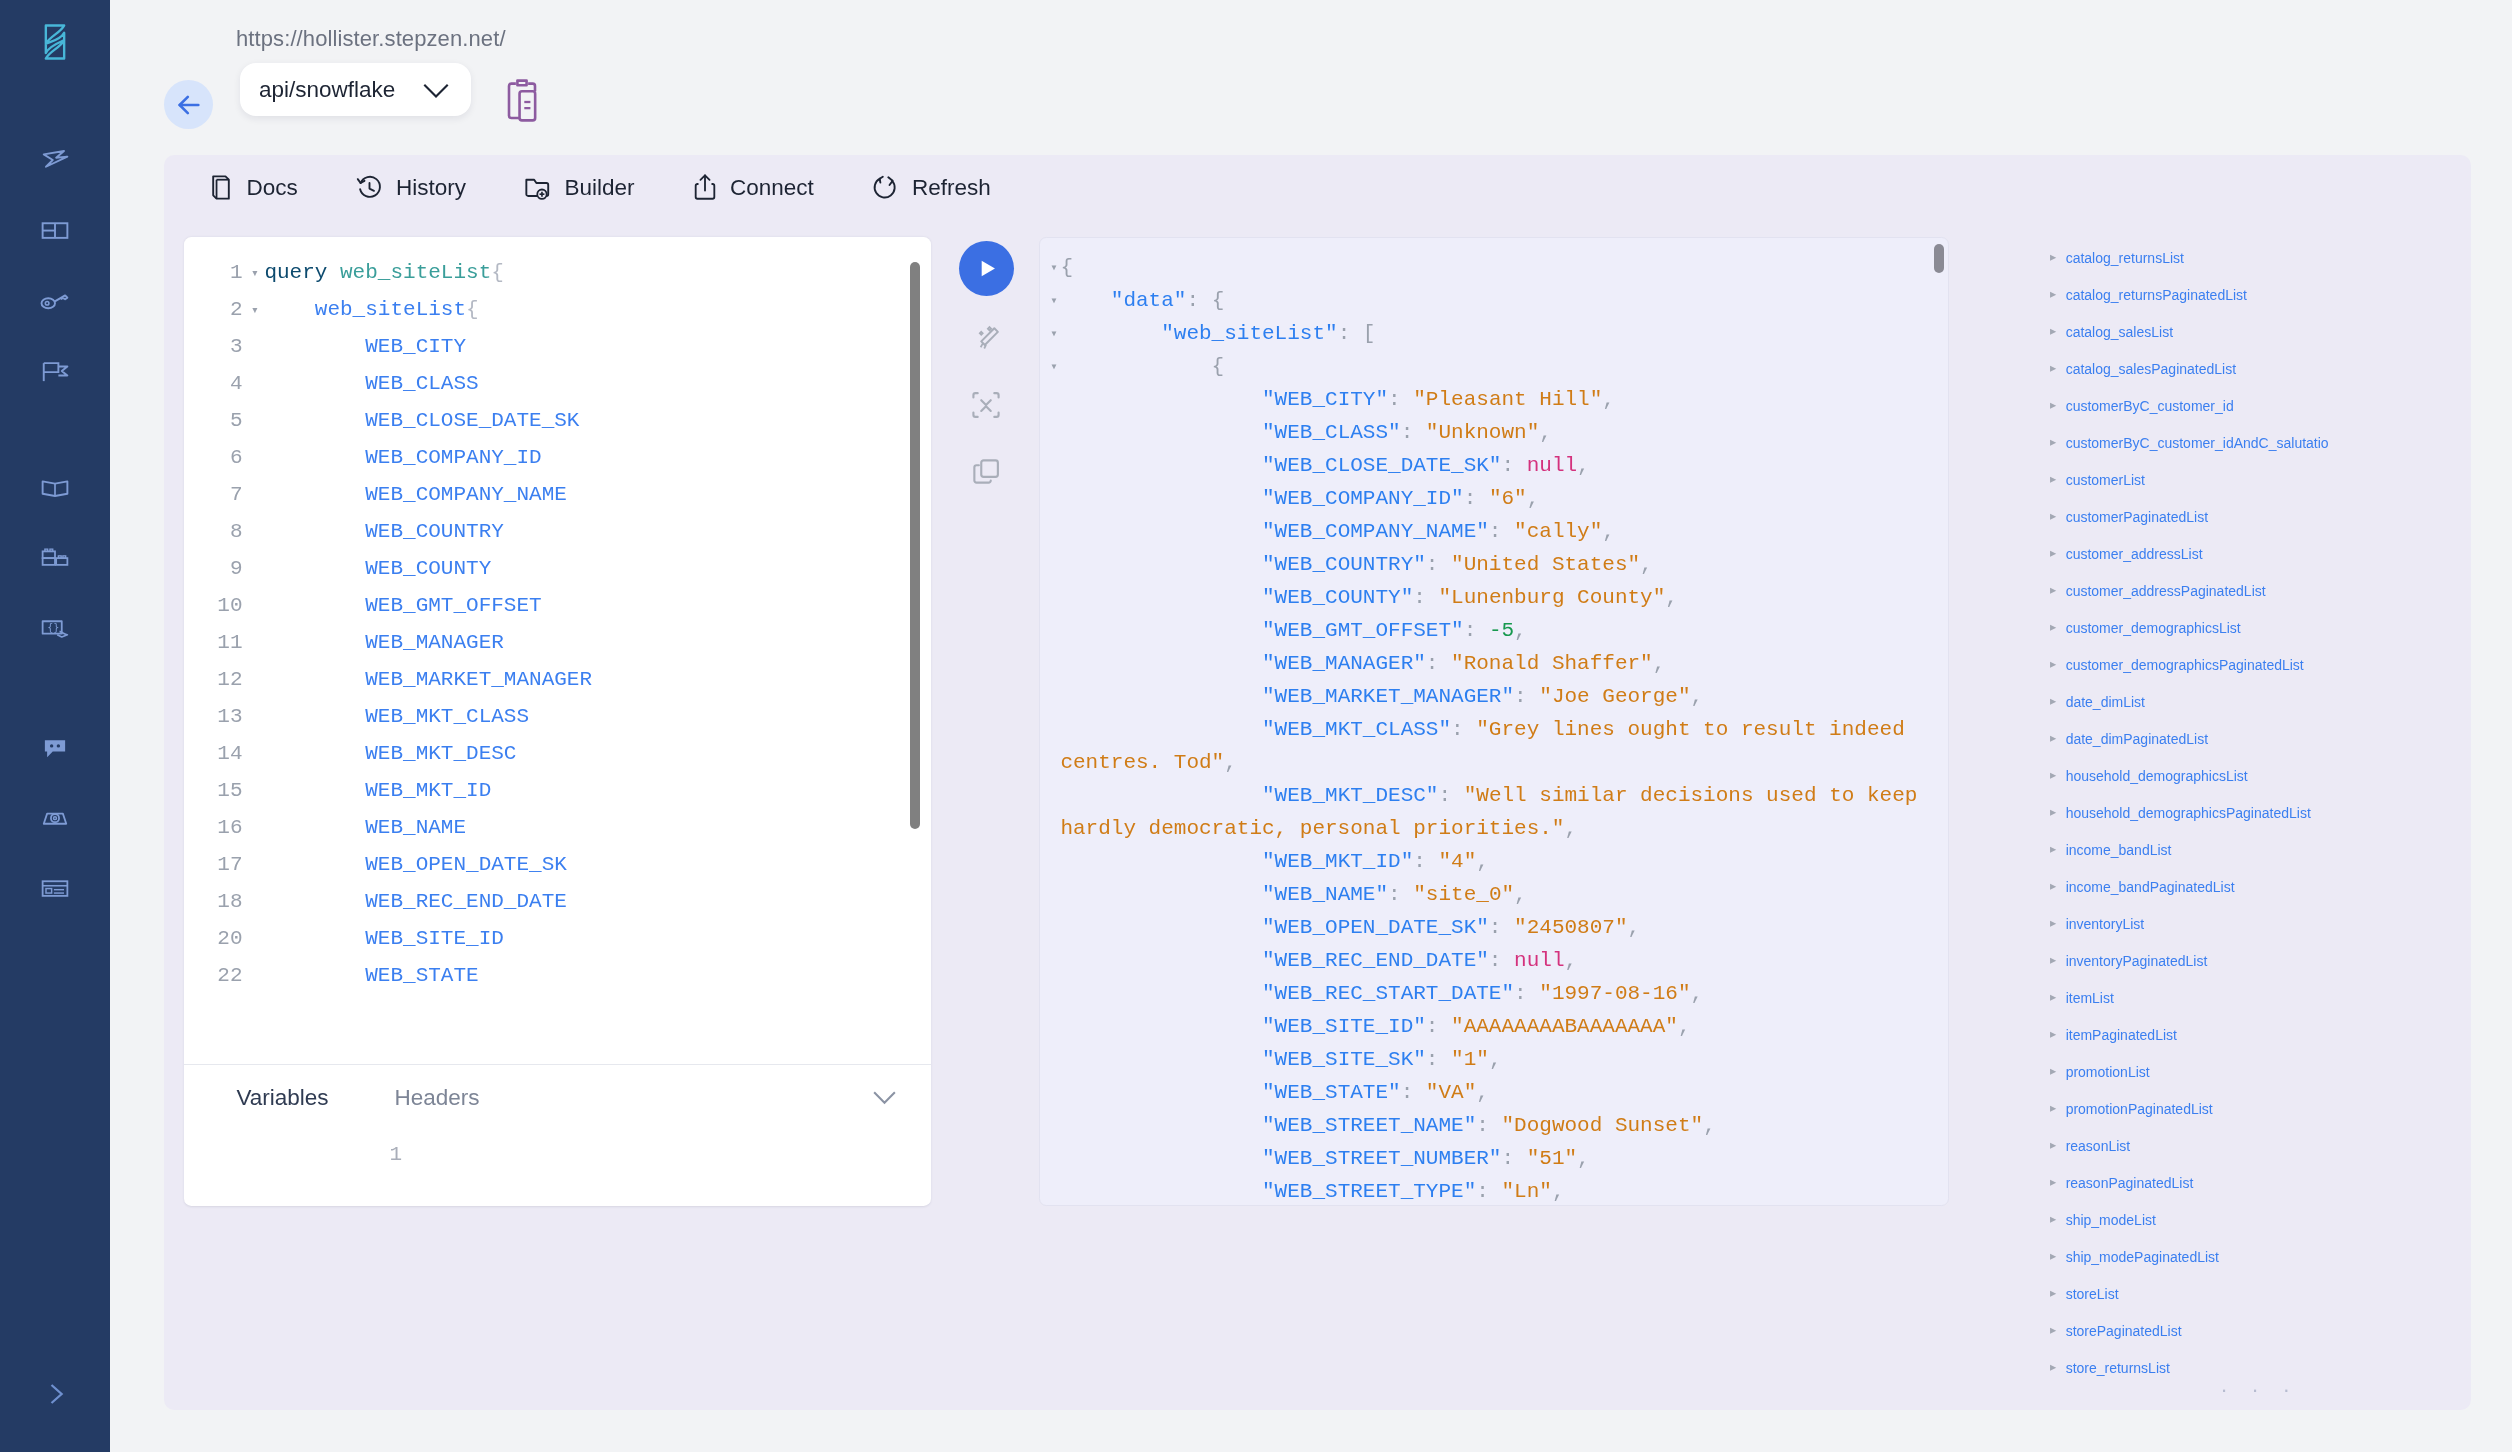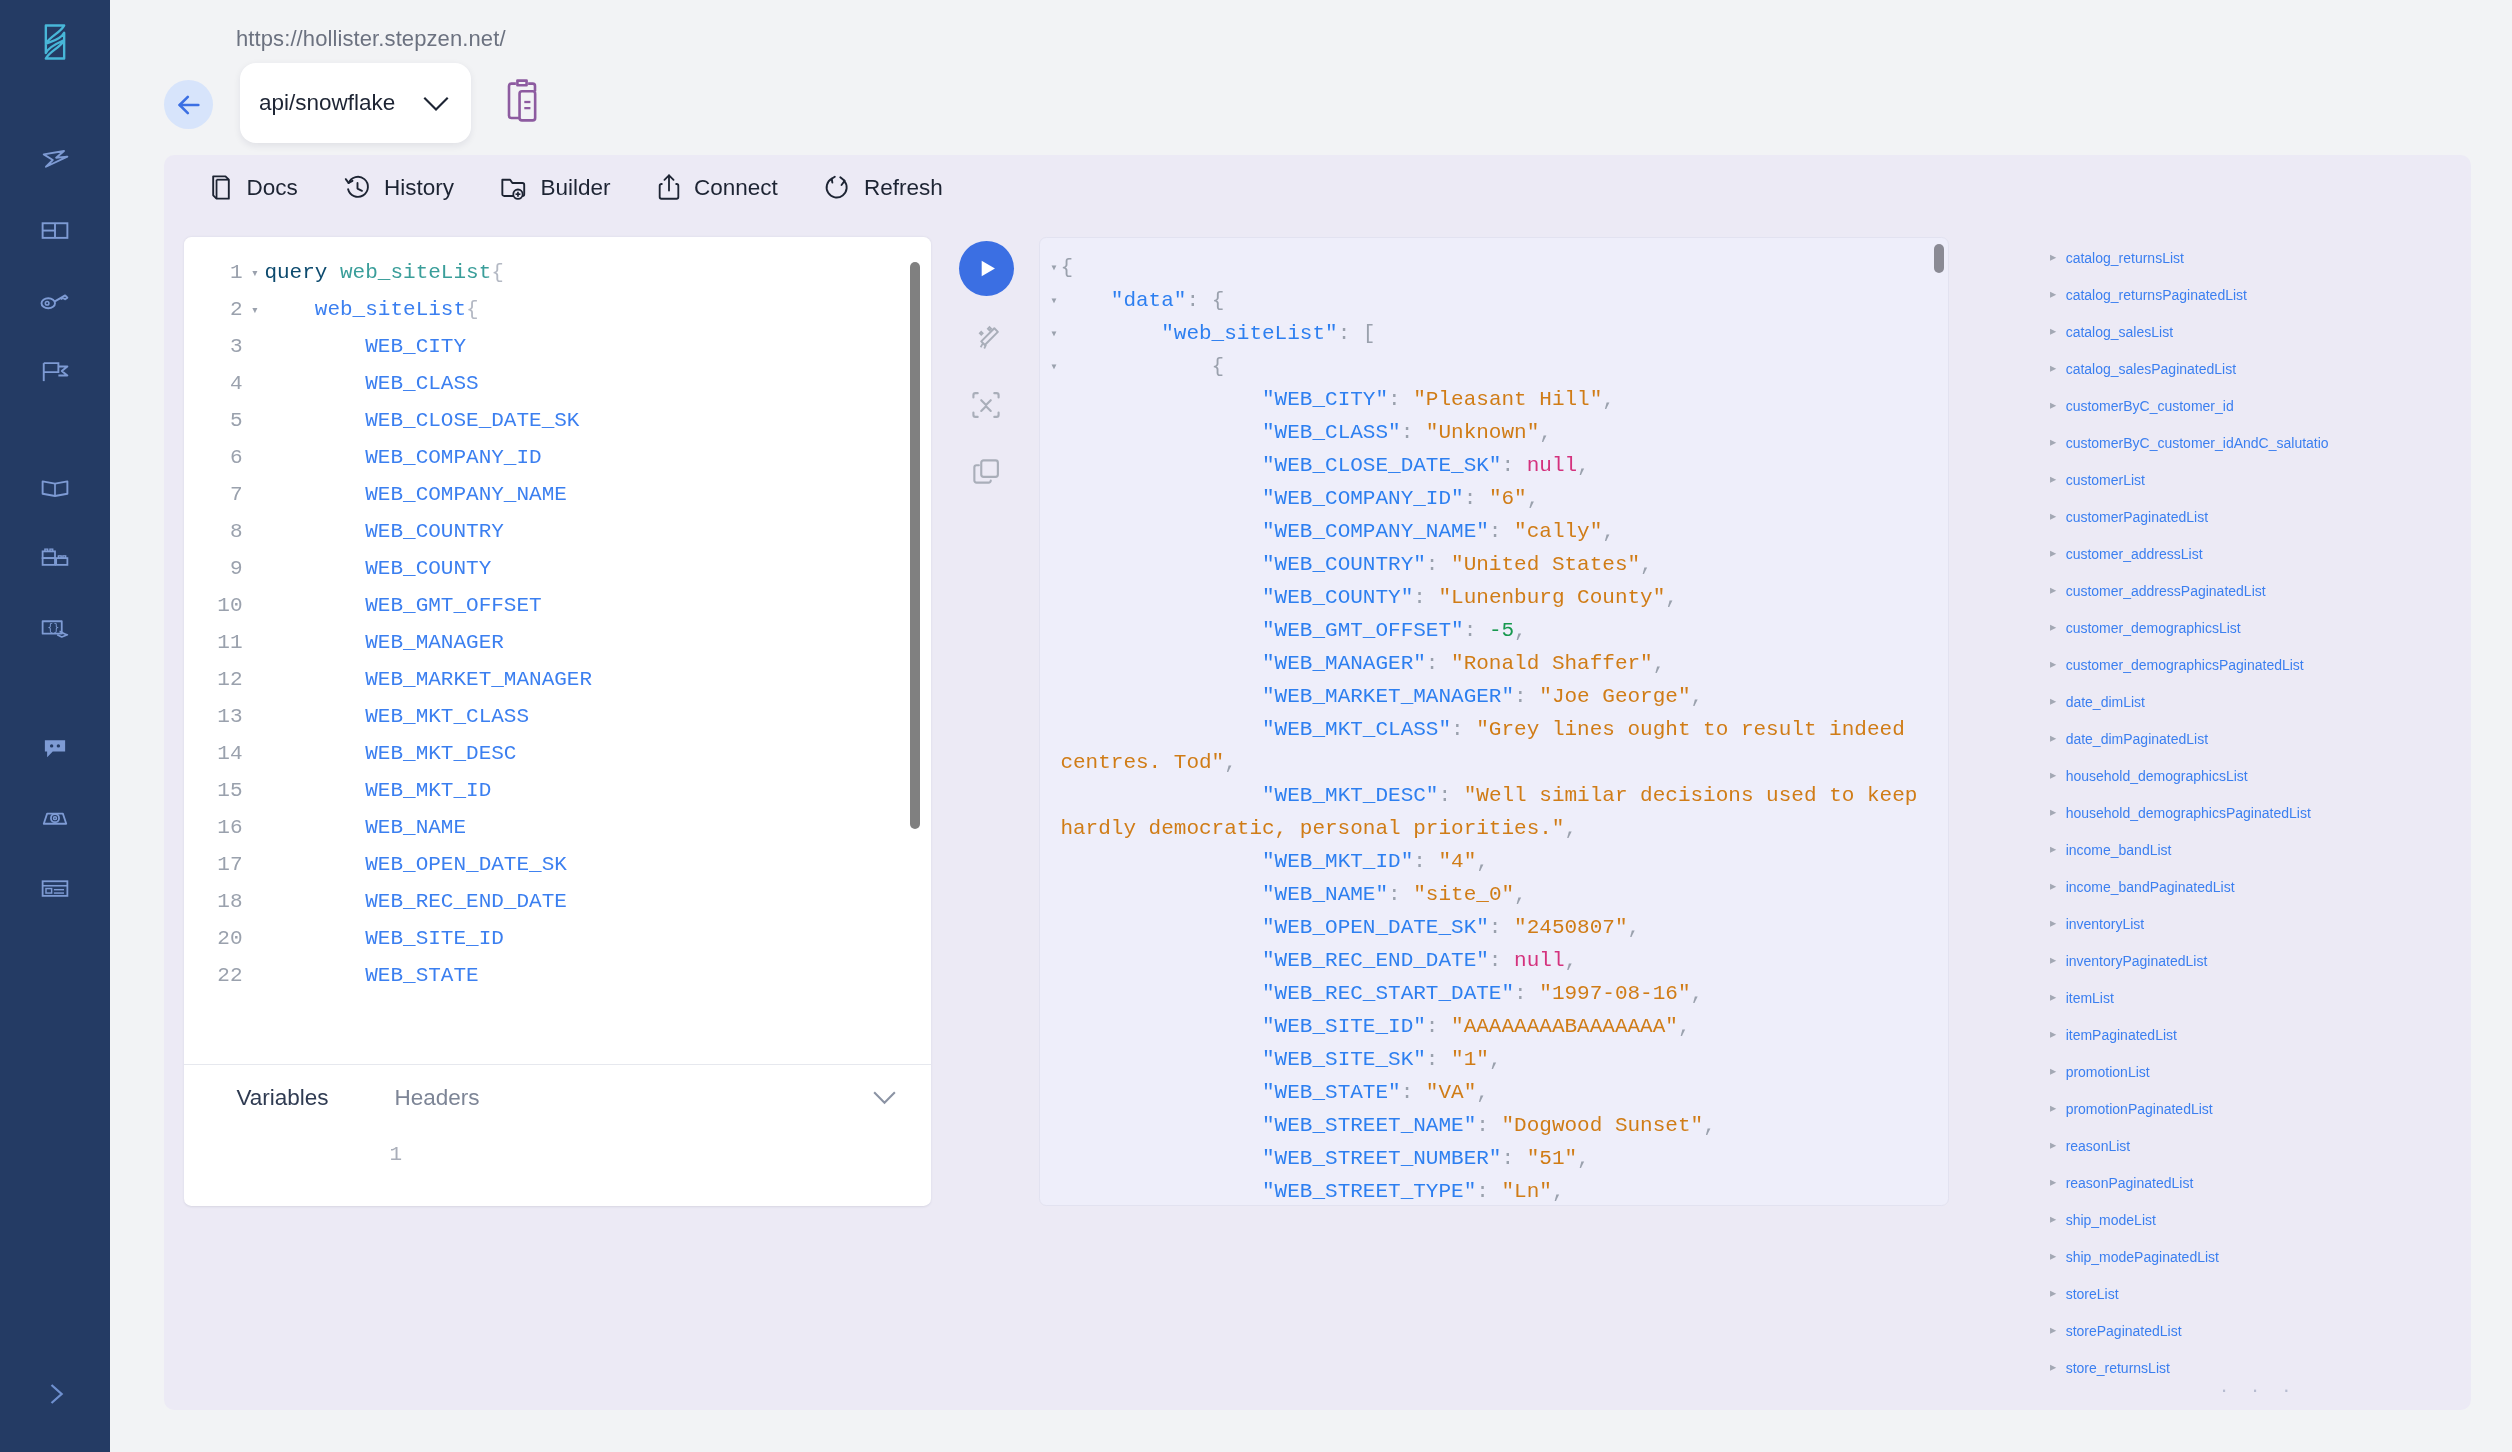--- a/index.html
+++ b/index.html
@@ -37,36 +37,36 @@
     position: absolute; left: 236px; top: 26px;
     font-size: 22px; color: #6c7280; letter-spacing: 0.1px;
   }
   .backbtn {
     position: absolute; left: 164px; top: 80px;
     width: 49px; height: 49px; border-radius: 50%;
     background: #d7e4fb; display: flex; align-items: center; justify-content: center;
   }
   .endpoint-select {
     position: absolute; left: 240px; top: 63px;
-    width: 231px; height: 80px; background: #ffffff;
+    width: 231px; height: 53px; background: #ffffff;
     border-radius: 16px; box-shadow: 0 2.2px 7.3px rgba(20,30,60,.08);
     display: flex; align-items: center; padding: 0 19px; gap: 11.6px;
   }
   .endpoint-label { font-size: 22.5px; color: #1d2433; flex: 1; }
   .clipboard-btn { position: absolute; left: 498px; top: 76px; width: 51px; height: 55px; }
 
   
   .card {
     position: absolute; left: 164px; top: 155px;
     width: 2307px; height: 1255px;
     background: #eceaf5; border-radius: 10.2px;
   }
   .toolbar {
     position: absolute; left: 0; top: 0; width: 100%; height: 65px;
-    display: flex; align-items: center; padding-left: 44px; gap: 0;
+    display: flex; align-items: center; padding-left: 44px; gap: 12px;
   }
   .tool {
     display: flex; align-items: center; gap: 12.4px;
     margin-right: 45px; height: 44px;
   }
   .tool span { font-size: 22.5px; color: #1d2433; }
 
   
   .editor {
     position: absolute; left: 20.4px; top: 82px;

